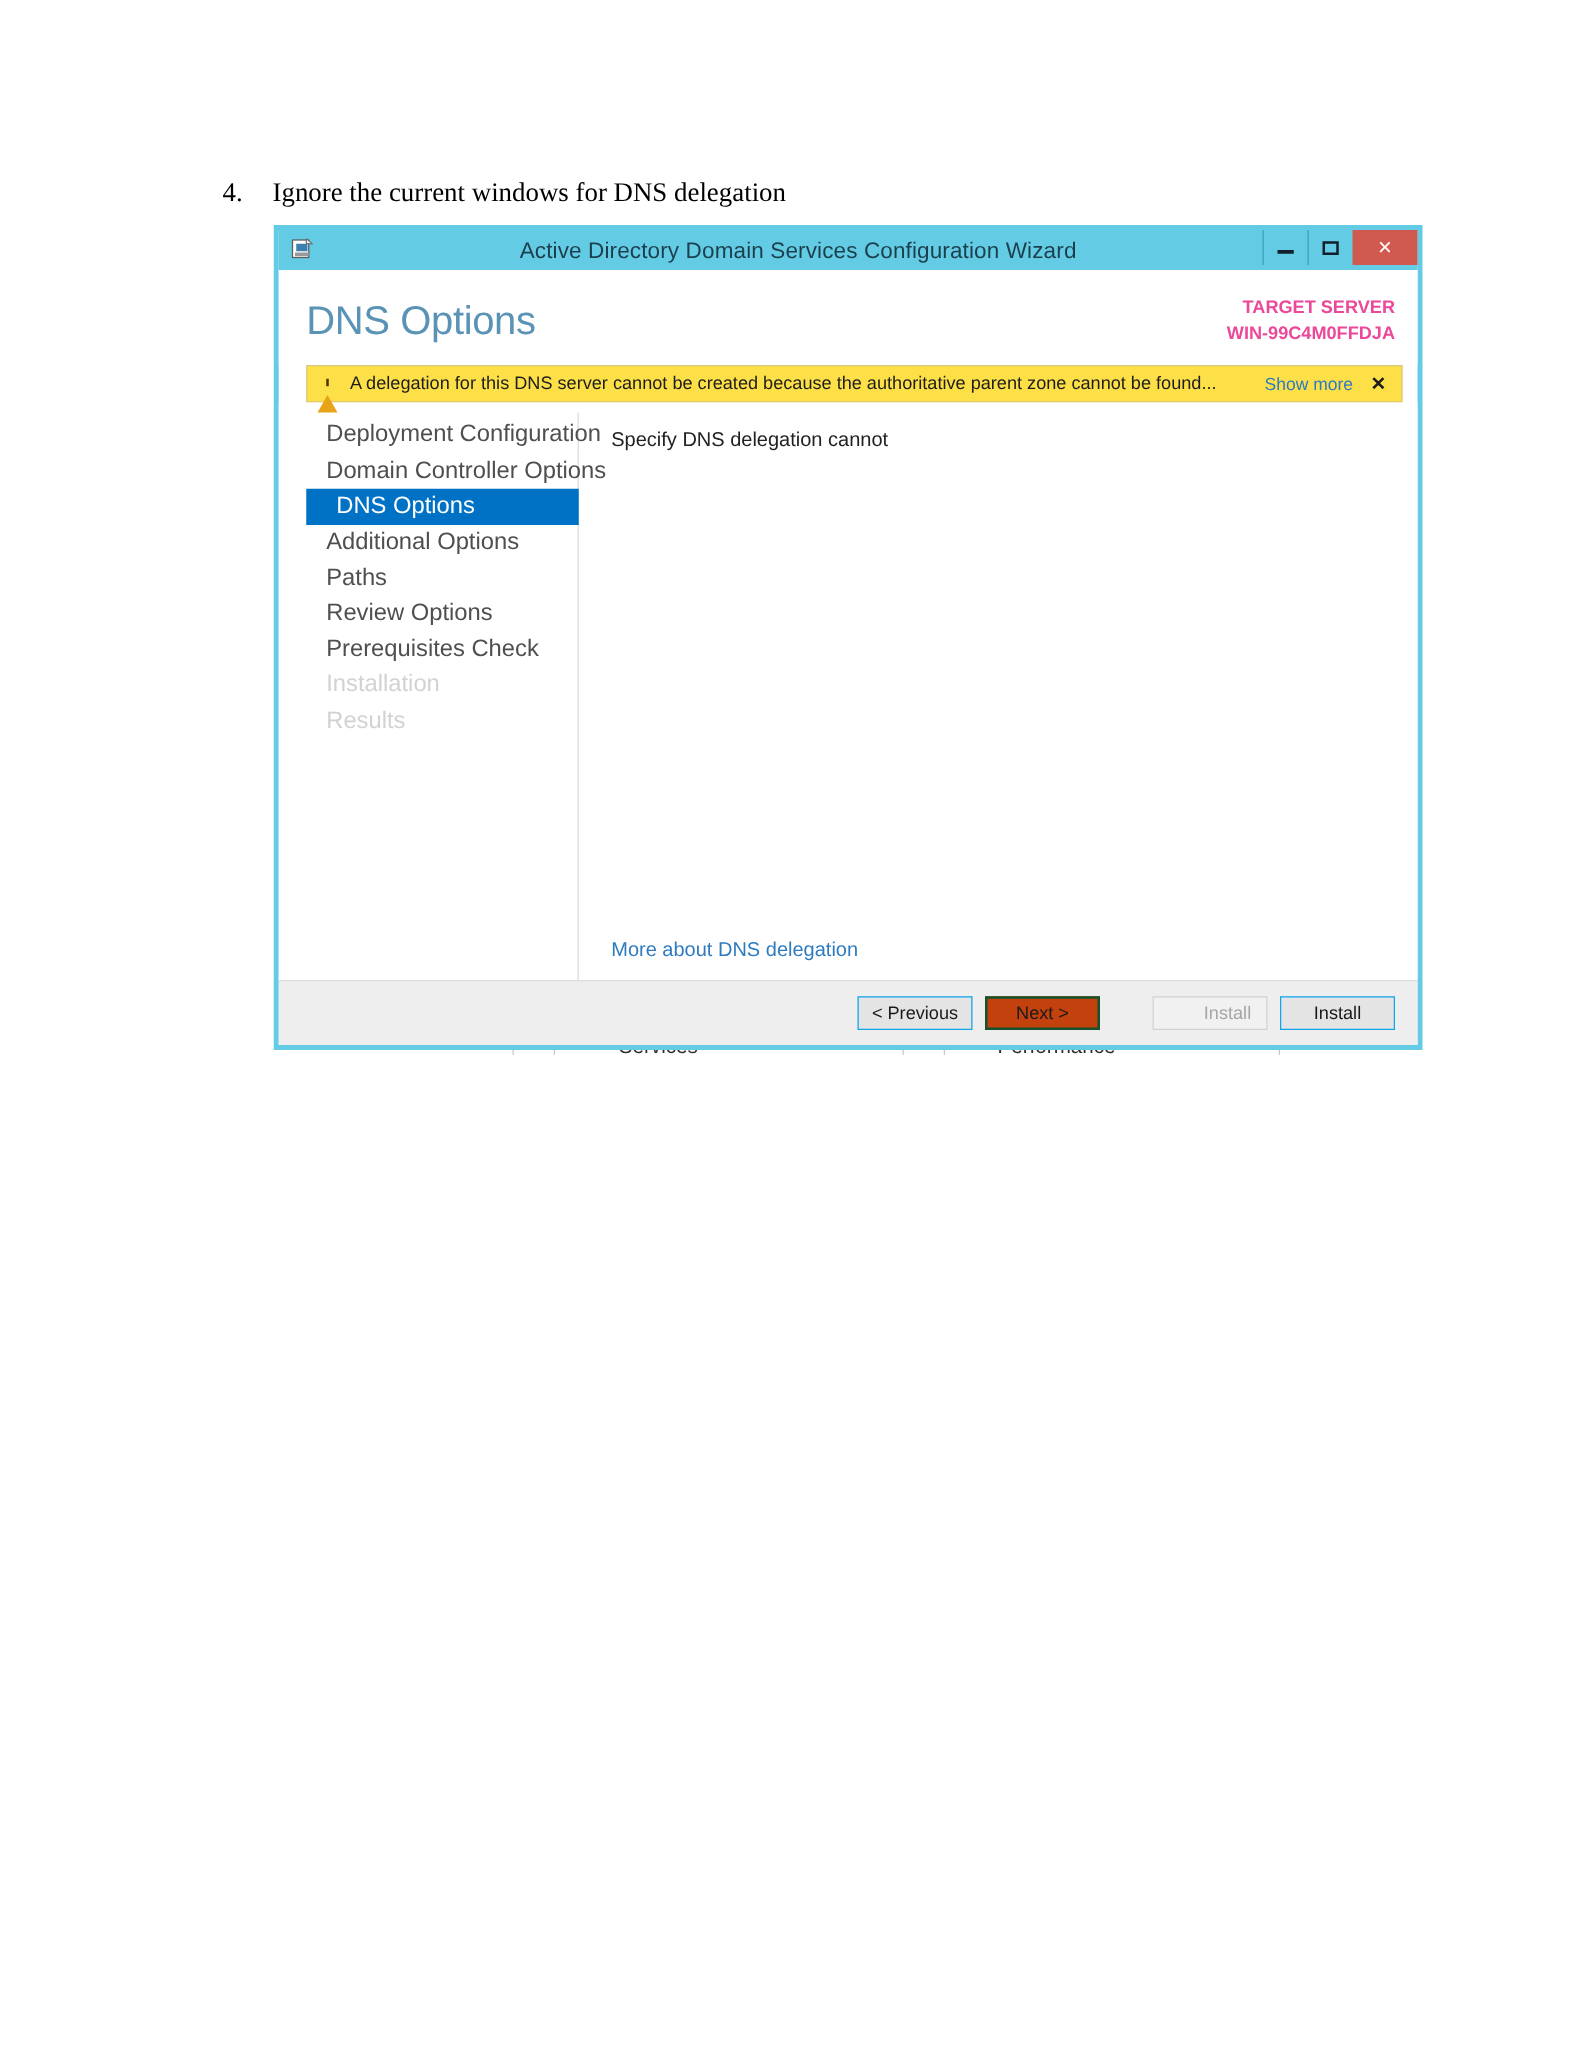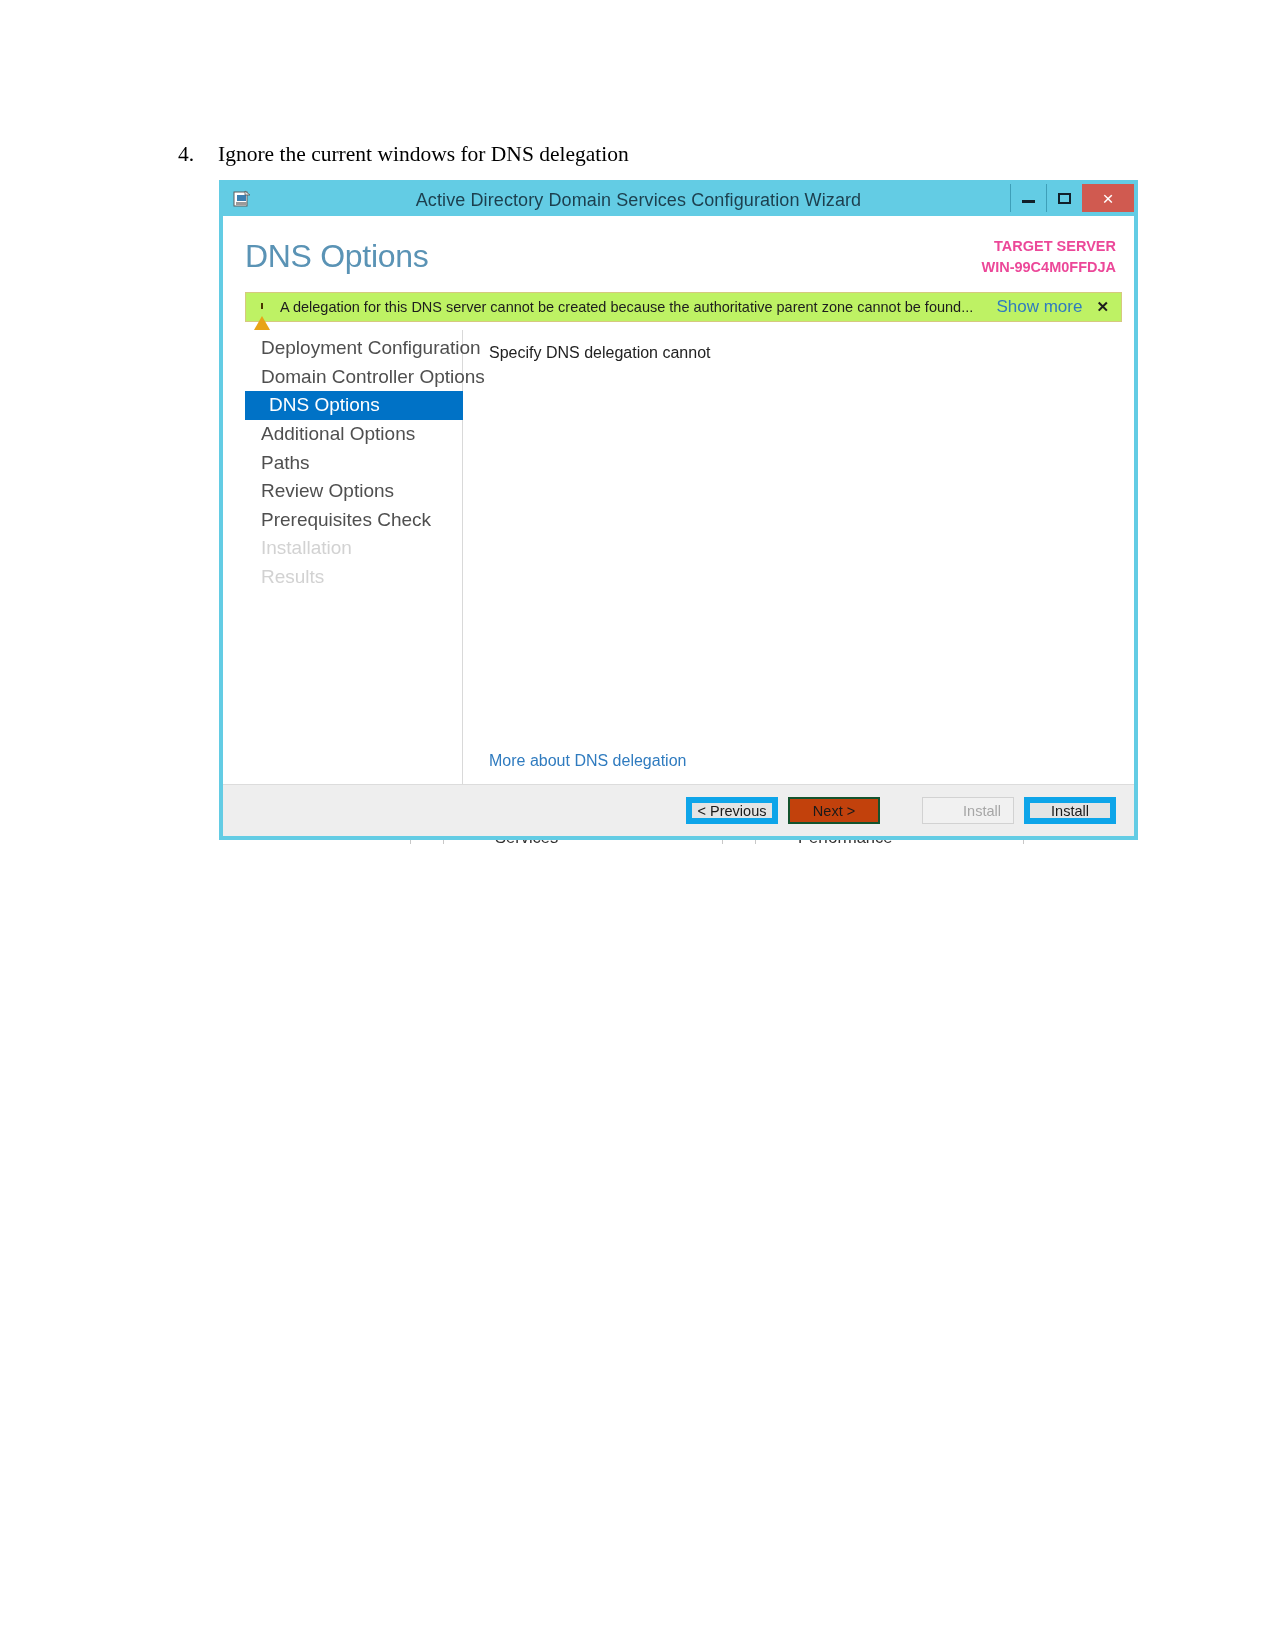--- a/index.html
+++ b/index.html
@@ -180,21 +180,21 @@
     color: #ec4899;
     line-height: 1.45;
     font-family: "Liberation Sans", sans-serif;
     font-weight: bold;
   }
 
   
   .warnbar {
     margin: 0 12px 0 22px;
     height: 30px;
-    background: #bef264;
+    background: #fde047;
     border: 1px solid #d6c97f;
     box-sizing: border-box;
     display: flex;
     align-items: center;
     padding: 0 8px;
     flex: 0 0 30px;
   }
   .warn-icon {
     flex: 0 0 18px;
     width: 18px;
@@ -218,21 +218,21 @@
   }
   .warn-text {
     flex: 1;
     font-size: 14.5px;
     color: #1d1d1d;
     white-space: nowrap;
     overflow: hidden;
   }
   .warn-showmore {
     color: #2f7bbf;
-    font-size: 17px;
+    font-size: 14px;
     margin: 0 14px 0 6px;
     white-space: nowrap;
   }
   .warn-close {
     font-size: 15px;
     color: #1d1d1d;
     font-weight: bold;
     margin-right: 4px;
     cursor: default;
   }
@@ -323,21 +323,21 @@
     padding-right: 18px;
     box-sizing: border-box;
   }
   .btn {
     width: 92px;
     height: 27px;
     font-size: 14.5px;
     font-family: "Liberation Sans", sans-serif;
     color: #1a1a1a;
     background: #e4e4e4;
-    border: 6px solid #0ea5e9;
+    border: 1px solid #0ea5e9;
     display: flex;
     align-items: center;
     justify-content: center;
     box-sizing: border-box;
     margin-left: 10px;
   }
   .btn.focused {
     border: 2px solid #14532d;
     background: #c2410c;
   }

